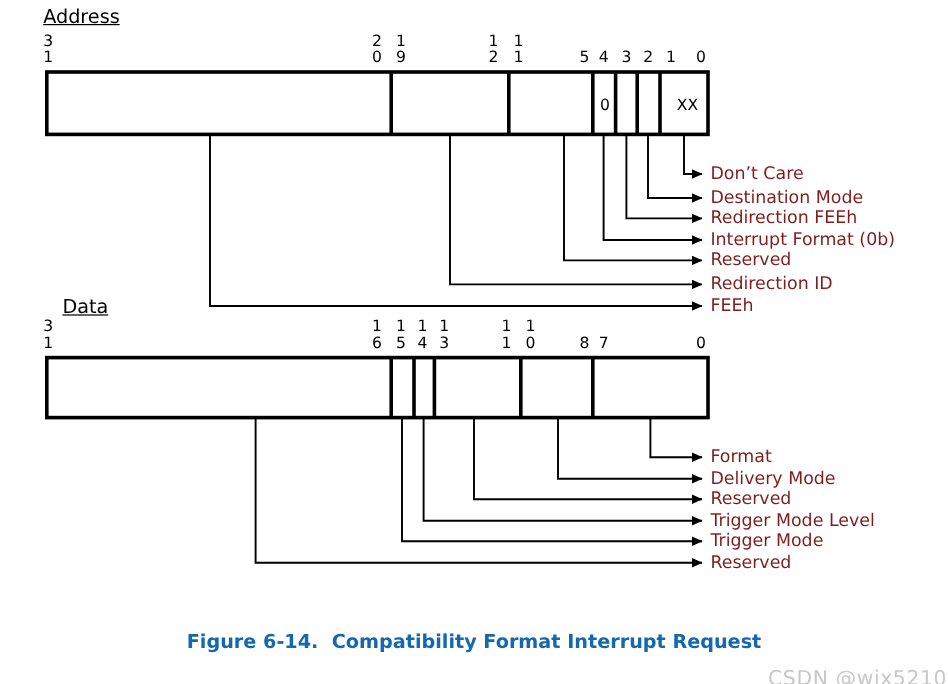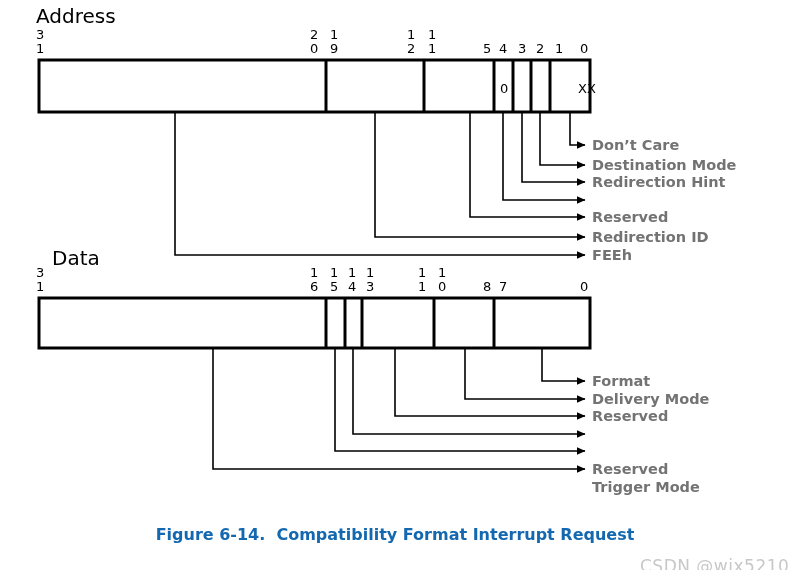--- a/index.html
+++ b/index.html
@@ -18,48 +18,48 @@
     position: absolute;
     inset: 0;
   }
   #figure-svg {
     position: absolute;
     top: 0;
     left: 0;
   }
   .row-title {
     position: absolute;
-    font-size: 20px;
+    font-size: 16px;
     color: #000000;
     white-space: nowrap;
     line-height: 1;
+    text-decoration: underline;
   }
   .bitnum {
     position: absolute;
     font-size: 13px;
     line-height: 12px;
     color: #000000;
     text-align: left;
     white-space: pre;
     letter-spacing: 0;
   }
   .cell-text {
     position: absolute;
     font-size: 13px;
     color: #000000;
     line-height: 1;
     white-space: nowrap;
   }
   .callout-label {
     position: absolute;
     font-size: 14.5px;
-    color: #737373;
+    color: #7f1d1d;
     line-height: 1;
     white-space: nowrap;
-    font-weight: bold;
   }
   #figure-caption {
     position: absolute;
     left: 0;
     right: 0;
     top: 525px;
     text-align: center;
     font-size: 16px;
     font-weight: bold;
     color: #1468b0;
@@ -157,25 +157,26 @@
   <div class="bitnum" style="left:428px; top:43px;">1</div>
 
   <div class="bitnum" style="left:483px; top:43px;">5</div>
   <div class="bitnum" style="left:499px; top:43px;">4</div>
   <div class="bitnum" style="left:518px; top:43px;">3</div>
   <div class="bitnum" style="left:536px; top:43px;">2</div>
   <div class="bitnum" style="left:555px; top:43px;">1</div>
   <div class="bitnum" style="left:580px; top:43px;">0</div>
 
   <div class="cell-text" style="left:500px; top:82px;">0</div>
-  <div class="cell-text" style="left:578px; top:82px;text-align:center;">XX</div>
+  <div class="cell-text" style="left:564px; top:82px;text-align:center;">XX</div>
 
   <div class="callout-label" style="left:592px; top:138px;">Don’t Care</div>
   <div class="callout-label" style="left:592px; top:158px;">Destination Mode</div>
-  <div class="callout-label" style="left:592px; top:175px;">Redirection Hint</div>
+  <div class="callout-label" style="left:592px; top:175px;">Redirection FEEh</div>
+  <div class="callout-label" style="left:592px; top:193px;">Interrupt Format (0b)</div>
   <div class="callout-label" style="left:592px; top:210px;">Reserved</div>
   <div class="callout-label" style="left:592px; top:230px;">Redirection ID</div>
   <div class="callout-label" style="left:592px; top:248px;">FEEh</div>
 
   <div class="row-title" style="left:36px; top:248px;margin-left:16px;">Data</div>
 
   <div class="bitnum" style="left:36px; top:267px;">3</div>
   <div class="bitnum" style="left:36px; top:281px;">1</div>
 
   <div class="bitnum" style="left:310px; top:267px;">1</div>
@@ -196,19 +197,20 @@
   <div class="bitnum" style="left:438px; top:267px;">1</div>
   <div class="bitnum" style="left:438px; top:281px;">0</div>
 
   <div class="bitnum" style="left:483px; top:281px;">8</div>
   <div class="bitnum" style="left:499px; top:281px;">7</div>
   <div class="bitnum" style="left:580px; top:281px;">0</div>
 
   <div class="callout-label" style="left:592px; top:374px;">Format</div>
   <div class="callout-label" style="left:592px; top:392px;">Delivery Mode</div>
   <div class="callout-label" style="left:592px; top:409px;">Reserved</div>
-  <div class="callout-label" style="left:592px; top:444px;margin-top:36px;">Trigger Mode</div>
+  <div class="callout-label" style="left:592px; top:427px;">Trigger Mode Level</div>
+  <div class="callout-label" style="left:592px; top:444px;">Trigger Mode</div>
   <div class="callout-label" style="left:592px; top:462px;">Reserved</div>
 
   <div id="figure-caption">Figure 6-14.  Compatibility Format Interrupt Request</div>
   <div id="watermark">CSDN @wjx5210</div>
 
 </div>
 
 </body></html>

